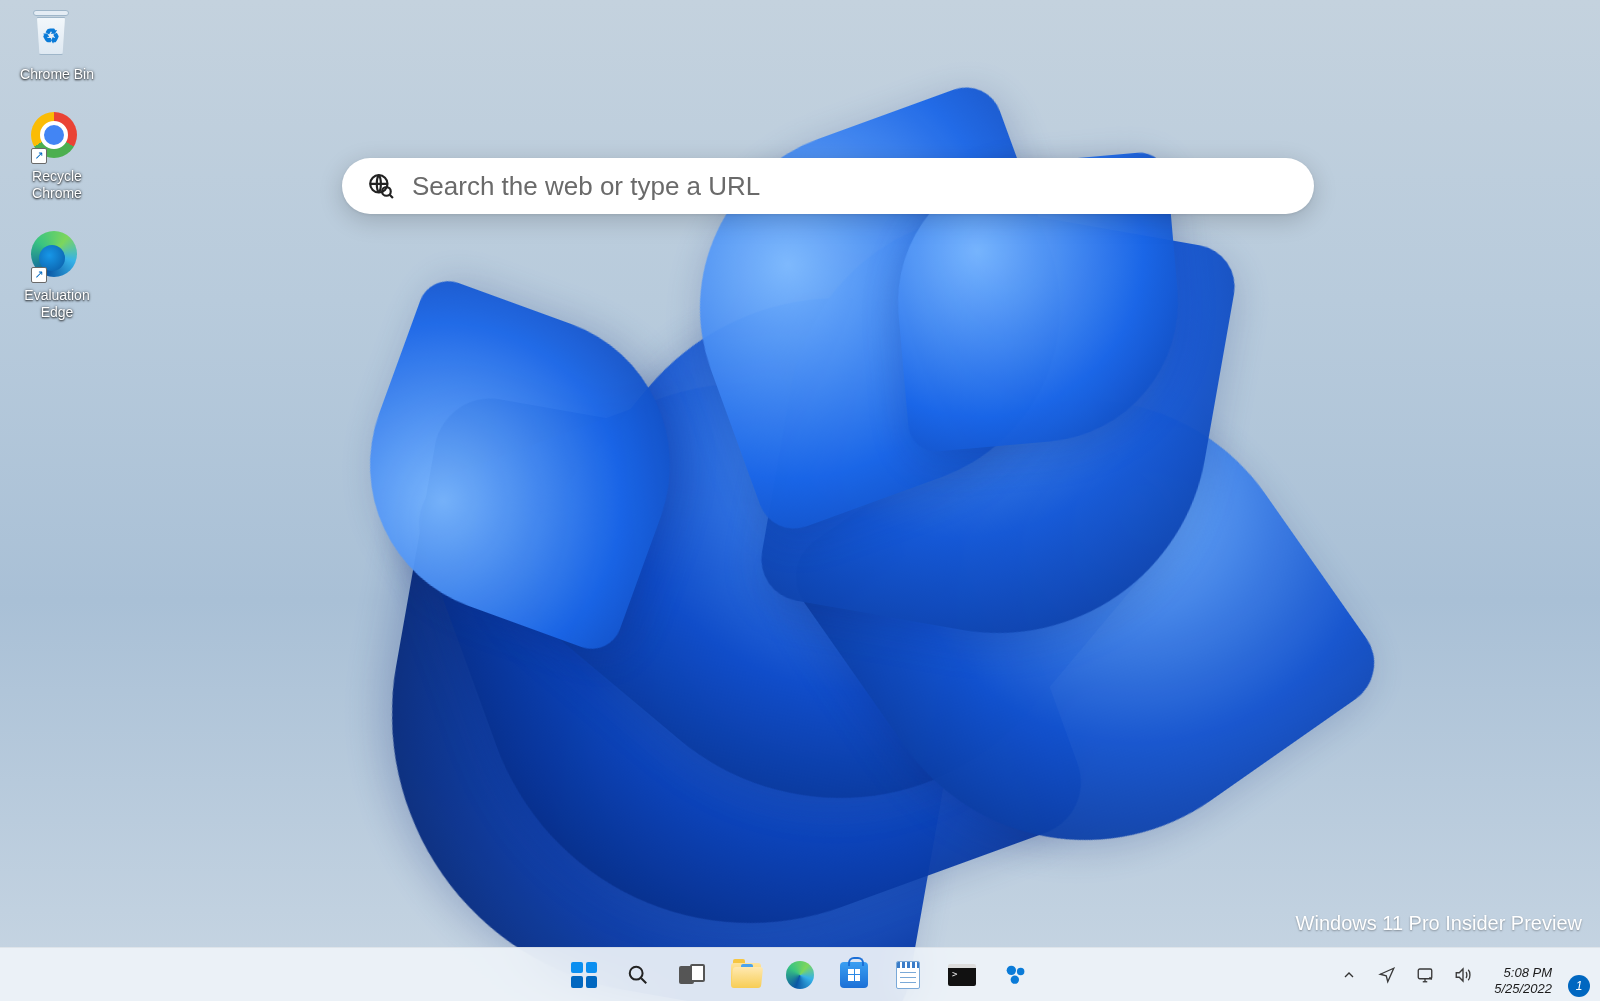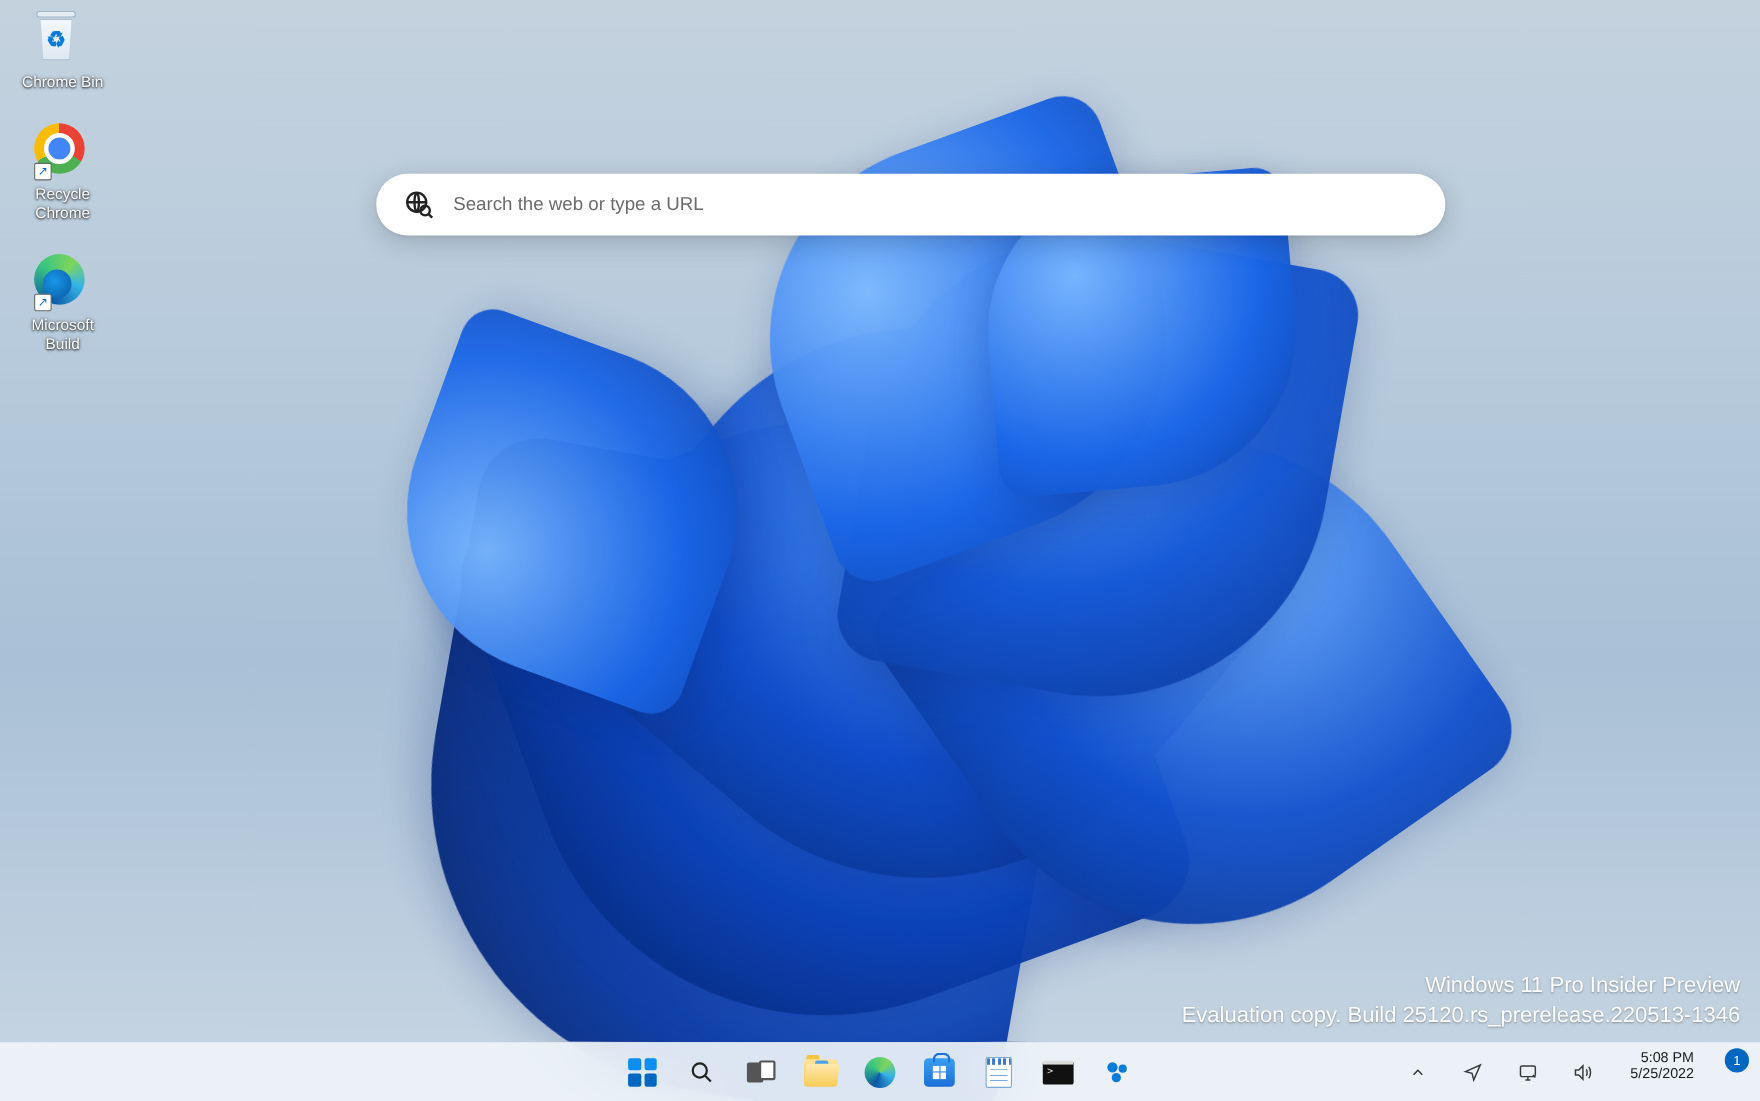--- a/index.html
+++ b/index.html
@@ -40,30 +40,30 @@
   .chrome{position:relative;width:46px;height:46px;border-radius:50%;background:conic-gradient(#ea4335 0 120deg,#4caf50 120deg 240deg,#fbbc05 240deg 360deg);display:flex;align-items:center;justify-content:center;}
   .chrome::after{content:"";width:20px;height:20px;border-radius:50%;background:#4285f4;border:4px solid #fff;}
 
   
   .edge{position:relative;width:46px;height:46px;border-radius:50%;background:conic-gradient(from 200deg,#0b57a4,#39c481 30%,#7dd65c 55%,#36b2e8 75%,#0b57a4);display:flex;align-items:center;justify-content:center;overflow:hidden;}
   .edge::after{content:"";position:absolute;width:26px;height:26px;border-radius:50%;background:radial-gradient(circle at 40% 40%,#1797e8,#0a5aa3);left:8px;top:14px;}
 
   
   .search-pill{position:absolute;z-index:3;left:342px;top:158px;width:972px;height:56px;background:#fff;border-radius:28px;display:flex;align-items:center;padding:0 26px;box-shadow:0 6px 24px rgba(0,0,0,.18),0 1px 3px rgba(0,0,0,.08);}
   .search-pill .sicon{width:26px;height:26px;color:#222;margin-right:18px;flex:none;}
-  .search-pill input{border:none;outline:none;font-size:17px;color:#555;flex:1;background:transparent;}
+  .search-pill input{border:none;outline:none;font-size:26px;color:#555;flex:1;background:transparent;}
   .search-pill input::placeholder{color:#6a6a6a;}
 
   
   .watermark{position:absolute;right:18px;bottom:64px;text-align:right;color:#fff;font-size:20px;line-height:1.35;text-shadow:0 1px 2px rgba(0,0,0,.35);z-index:3;}
 
   
   .taskbar{position:absolute;left:0;right:0;bottom:0;height:54px;background:rgba(238,243,249,.92);backdrop-filter:blur(20px);border-top:1px solid rgba(0,0,0,.05);z-index:5;display:flex;align-items:center;}
   .tb-center{position:absolute;left:50%;transform:translateX(-50%);display:flex;gap:10px;align-items:center;}
-  .tb-right{position:absolute;right:10px;display:flex;align-items:flex-start;gap:20px;}
+  .tb-right{position:absolute;right:10px;display:flex;align-items:flex-end;gap:8px;font-style:italic;}
   .tb-item{width:44px;height:44px;border-radius:6px;display:flex;align-items:center;justify-content:center;cursor:pointer;}
 
   
   .start{display:grid;grid-template-columns:1fr 1fr;grid-template-rows:1fr 1fr;gap:3px;width:26px;height:26px;}
   .start div{background:#0067c0;border-radius:2px;}
   .start div:nth-child(1){background:#0c8ff0;}
   .start div:nth-child(2){background:#0c8ff0;}
 
   
   .mag{width:22px;height:22px;}
@@ -150,38 +150,37 @@
     <div class="label">Recycle Chrome</div>
   </div>
 
   <div class="desktop-icon">
     <div class="ic">
         <div class="icon-wrap">
       <div class="edge"></div>
       <div class="shortcut-arrow">↗</div>
     </div>
       </div>
-    <div class="label">Microsoft Build</div>
+    <div class="label">Evaluation Edge</div>
   </div>
 
 </div>
 
 <div class="search-pill">
   <svg class="sicon" viewBox="0 0 24 24" fill="none" stroke="currentColor" stroke-width="2">
     <circle cx="10" cy="10" r="8"></circle>
       <path d="M2 10h16M10 2c2.5 2.7 2.5 13.3 0 16M10 2c-2.5 2.7-2.5 13.3 0 16"></path>
     <circle cx="17" cy="17" r="4"></circle>
       <line x1="20" y1="20" x2="23" y2="23"></line>
   </svg>
   <input type="text" placeholder="Search the web or type a URL" style="">
 </div>
 
 <div class="watermark">
   <div>Windows 11 Pro Insider Preview</div>
-  <div>Evaluation copy. Build 25120.rs_prerelease.220513-1346</div>
 </div>
 
 <div class="taskbar">
 
   <div class="tb-center">
     <div class="tb-item">
       <div class="start">
           <div></div>
           <div></div>
           <div></div>

